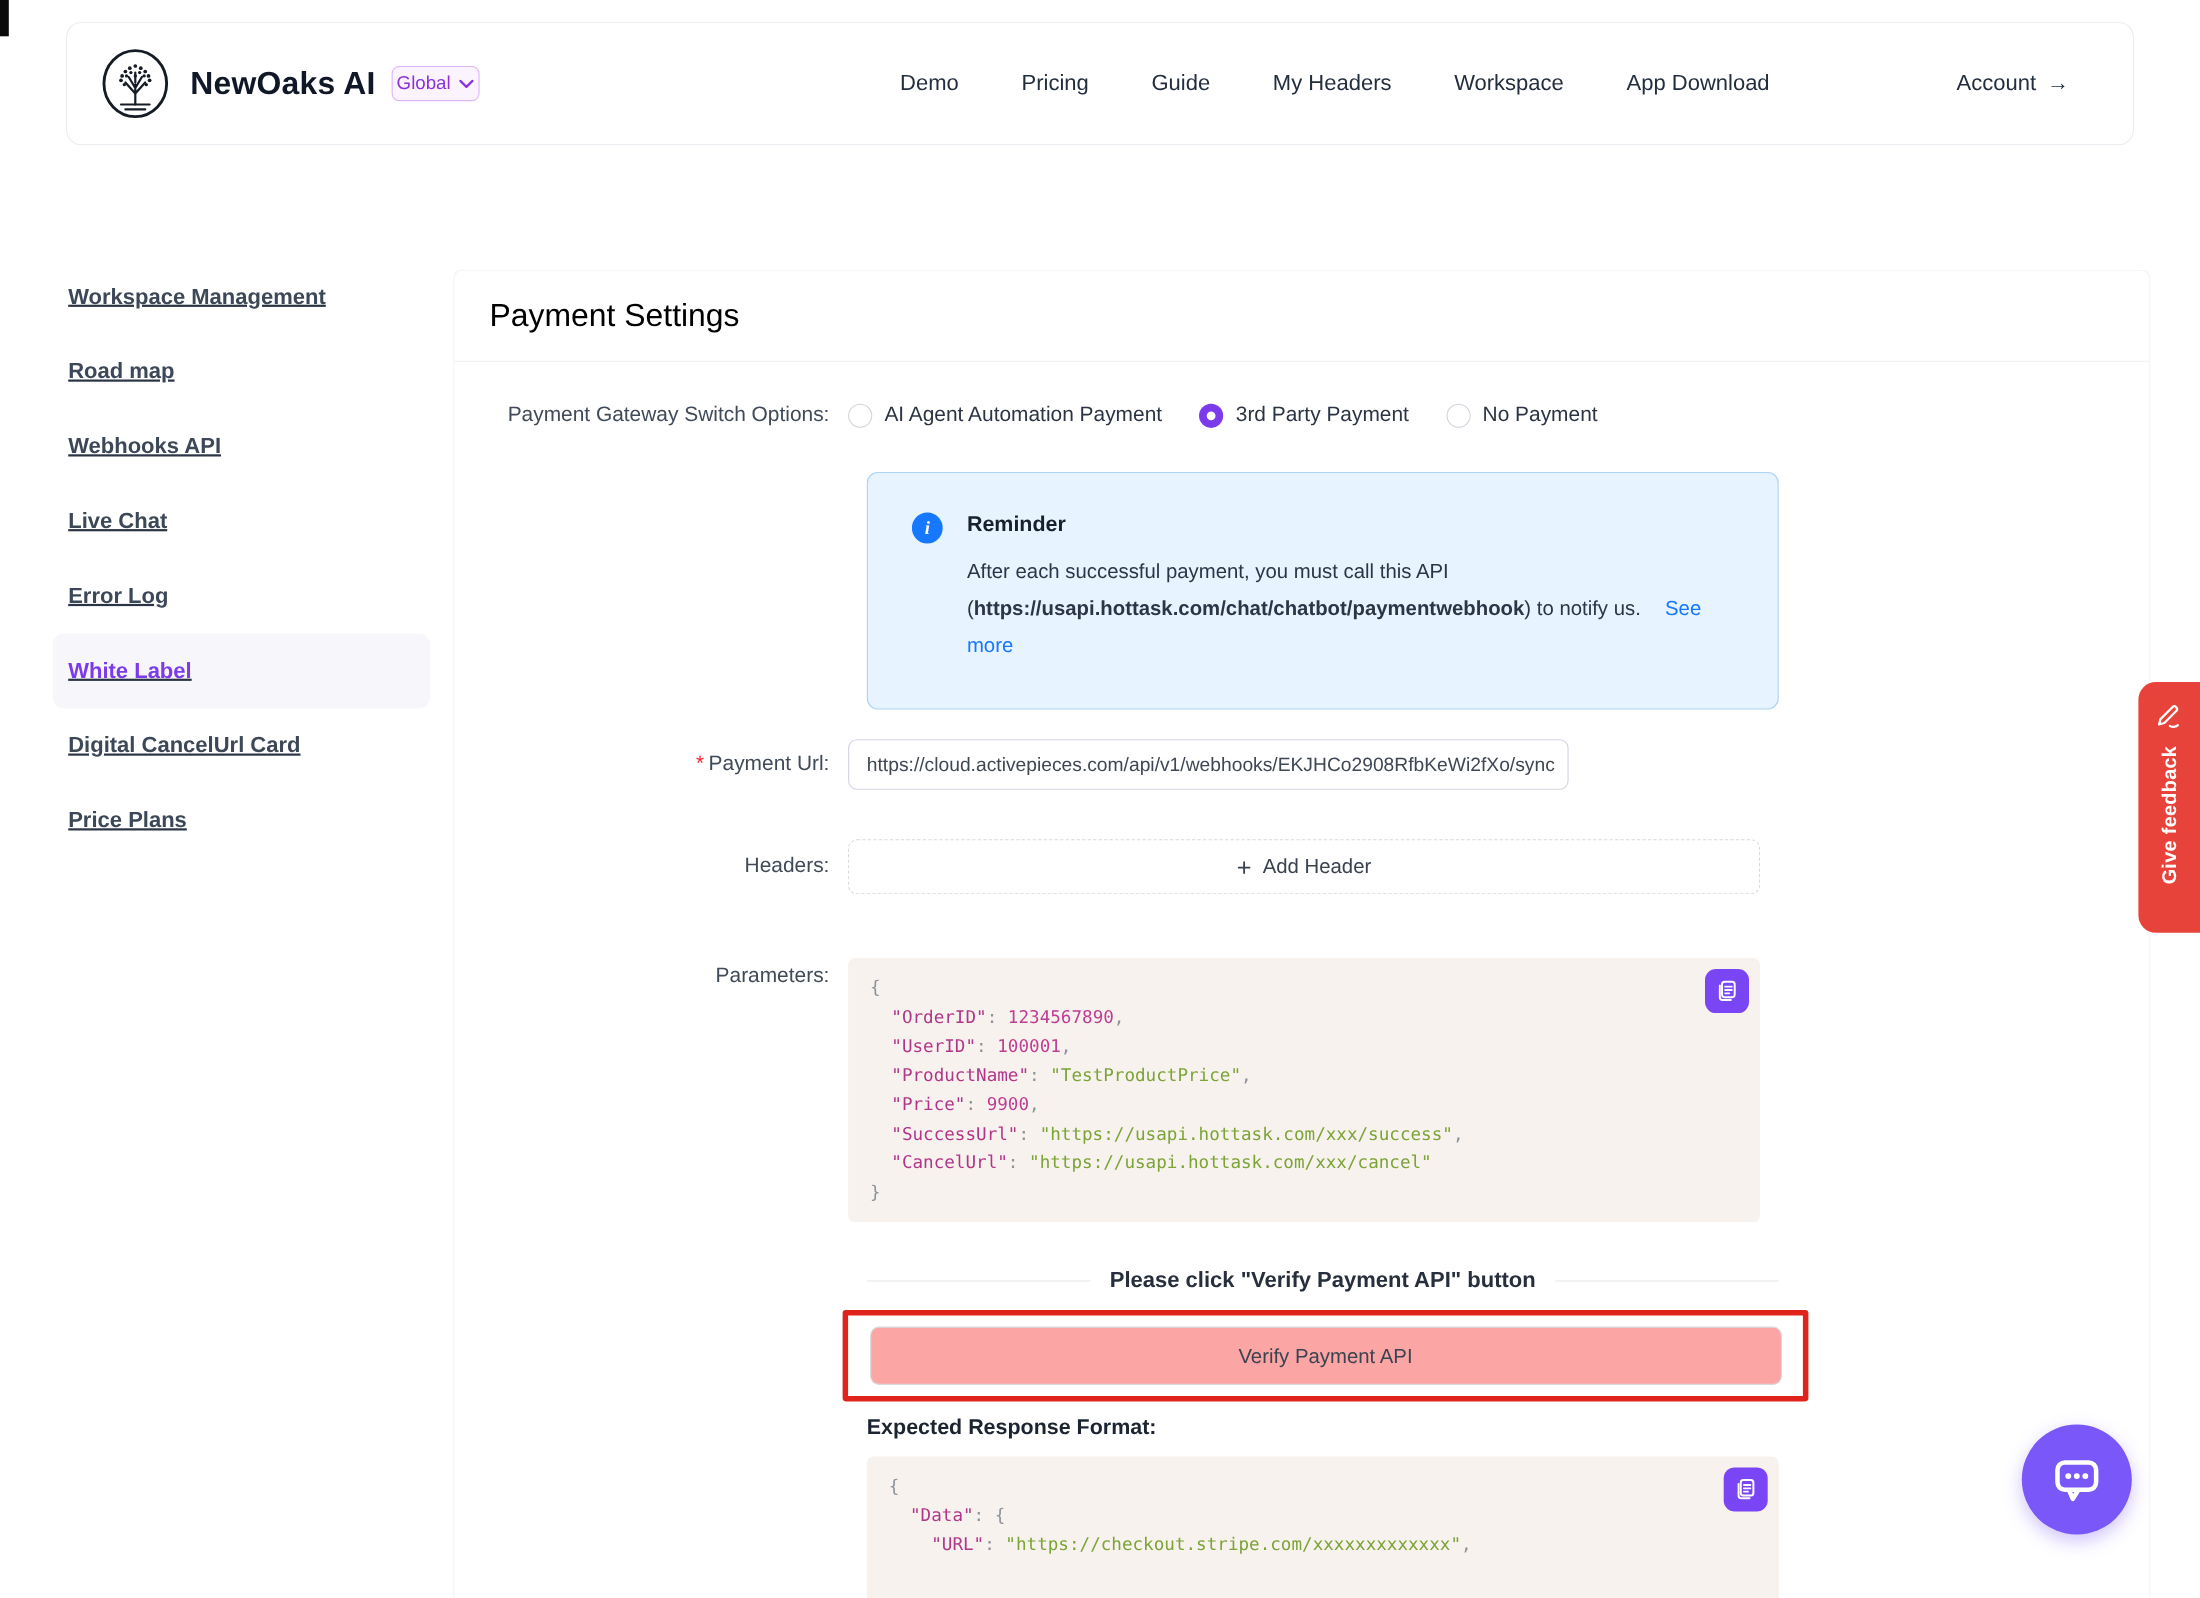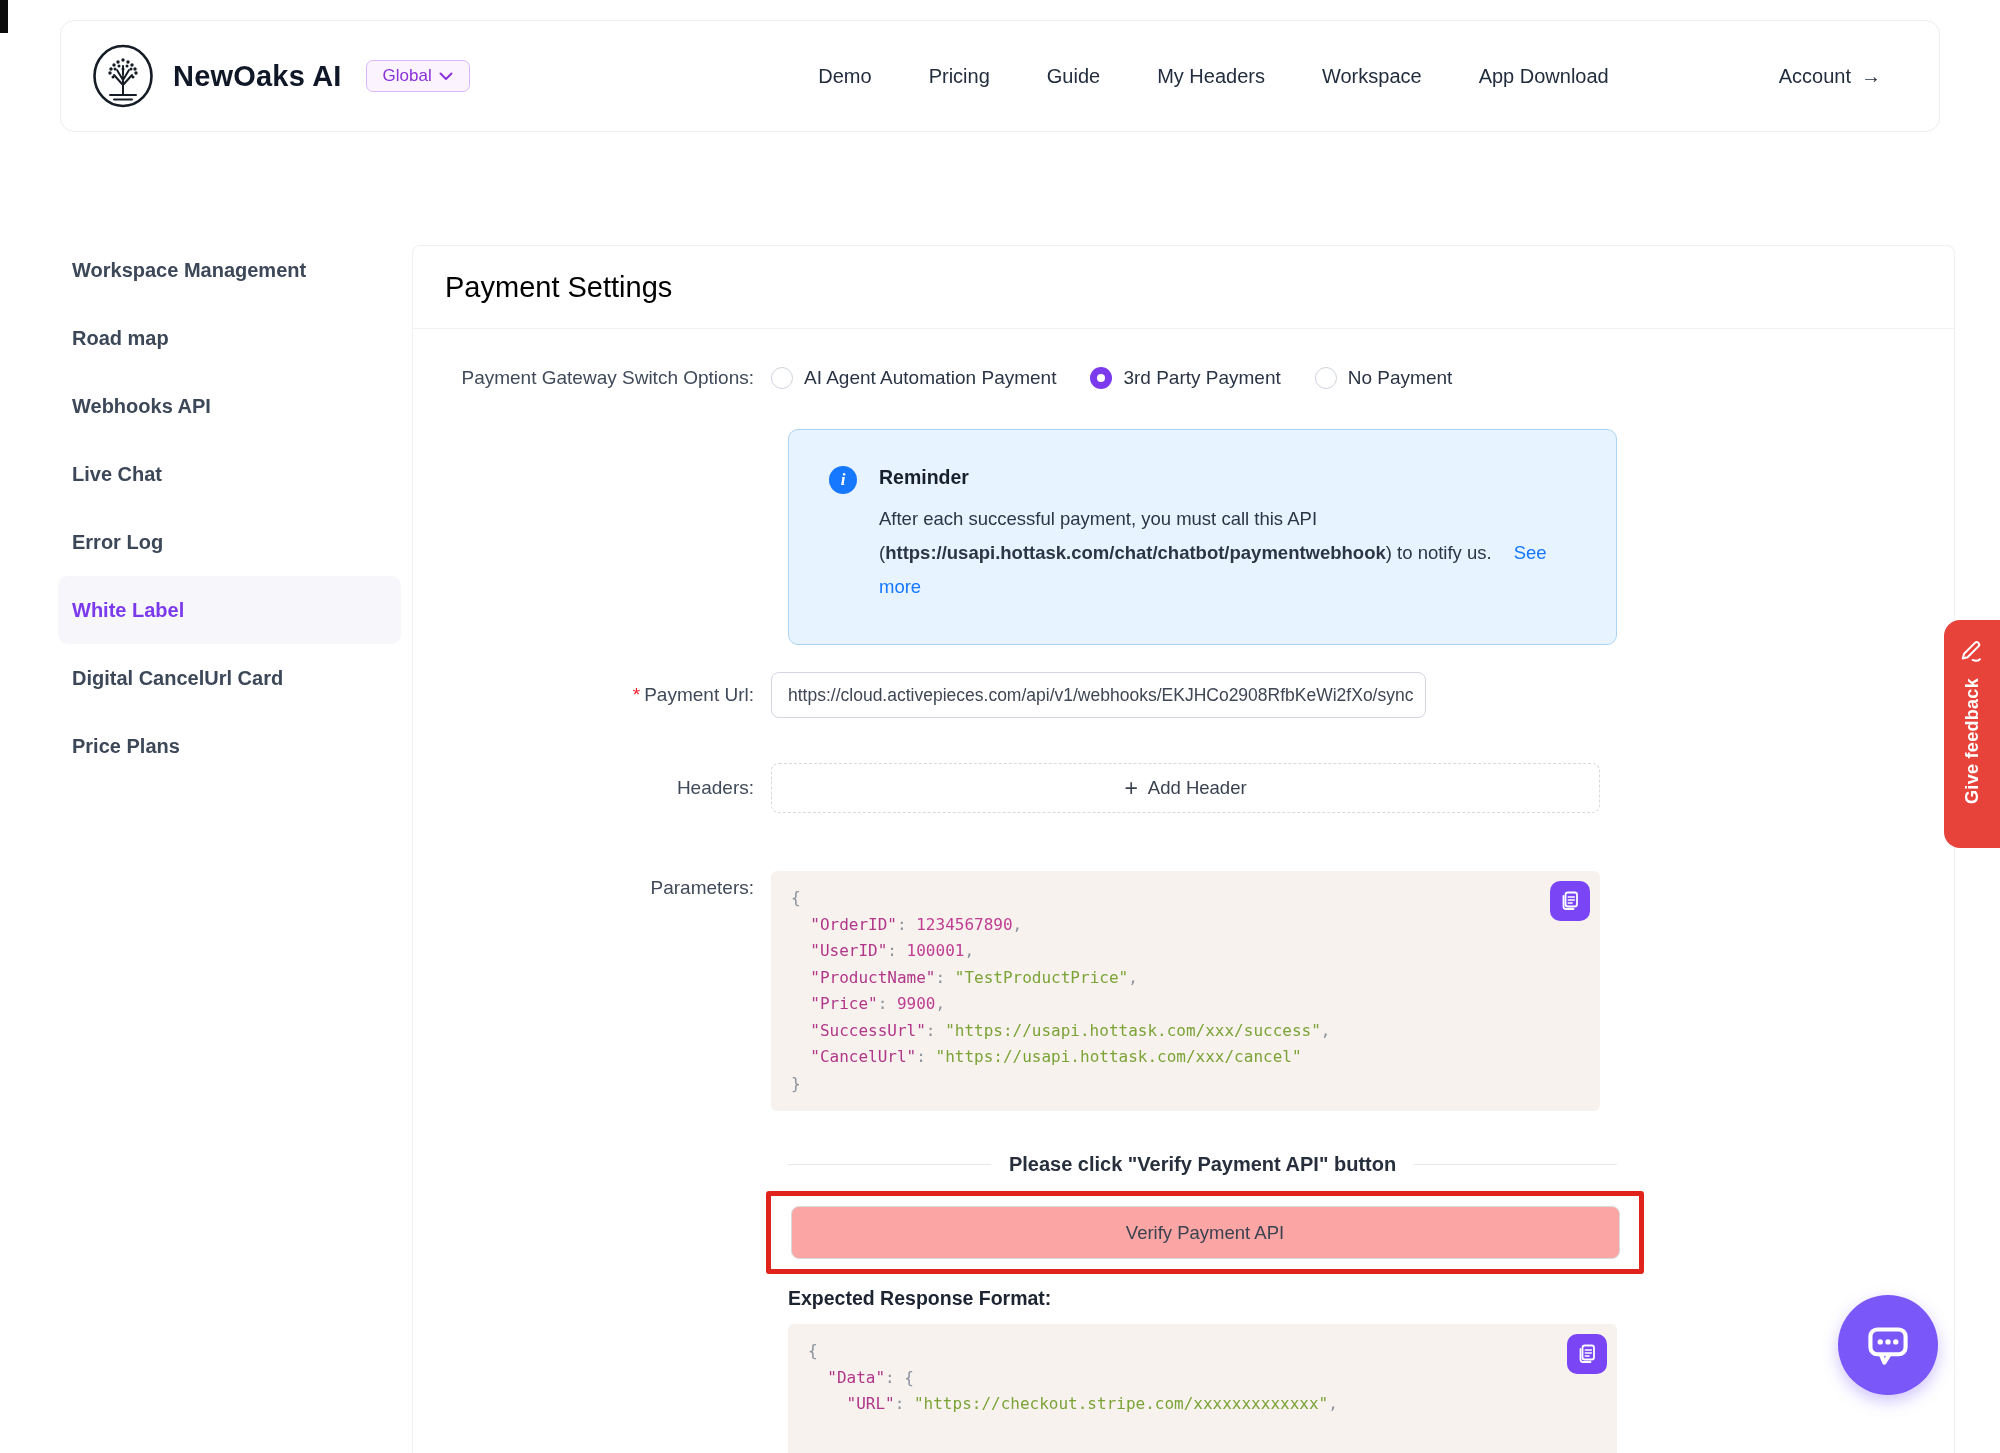--- a/index.html
+++ b/index.html
@@ -12,30 +12,30 @@
 
   
   .topbar {
     position:absolute; left:60px; top:20px; width:1880px; height:112px;
     background:#fff; border:1px solid #ebedf1; border-radius:14px;
     display:flex; align-items:center; padding:0 58px 0 30px;
   }
   .logo-wrap { width:64px; height:64px; flex:0 0 auto; }
   .brand { font-size:29px; font-weight:600; color:#101828; margin-left:18px; letter-spacing:.2px; white-space:nowrap; }
   .badge {
-    margin-left:24px; display:flex; align-items:center; gap:7px; padding:5px 16px;
+    margin-left:14px; display:flex; align-items:center; gap:7px; padding:5px 4px;
     border:1.5px solid #dcb6f9; background:#fbf4ff; border-radius:7px;
     color:#8a32d8; font-size:17px; cursor:pointer; white-space:nowrap;
   }
   .nav { display:flex; gap:57px; margin-left:auto; font-size:20px; color:#222d3d; font-weight:500; }
   .nav-item { cursor:pointer; white-space:nowrap; }
   .account { margin-left:170px; font-size:20px; color:#222d3d; font-weight:500; display:flex; gap:10px; align-items:flex-end; cursor:pointer; white-space:nowrap; }
 
   
-  .sidebar { position:absolute; left:58px; top:236px; width:343px; }
+  .sidebar { position:absolute; left:48px; top:236px; width:343px;text-decoration:underline; }
   .side-item {
     height:68px; display:flex; align-items:center; padding-left:14px;
     font-size:20px; font-weight:700; color:#3c4758; border-radius:10px; cursor:pointer;
   }
   .side-item.active { background:#f7f7fb; color:#7c3aed; }
 
   
   .card {
     position:absolute; left:412px; top:245px; width:1543px; height:1260px;
     background:#fff; border:1px solid #eef0f3; border-bottom:none;

